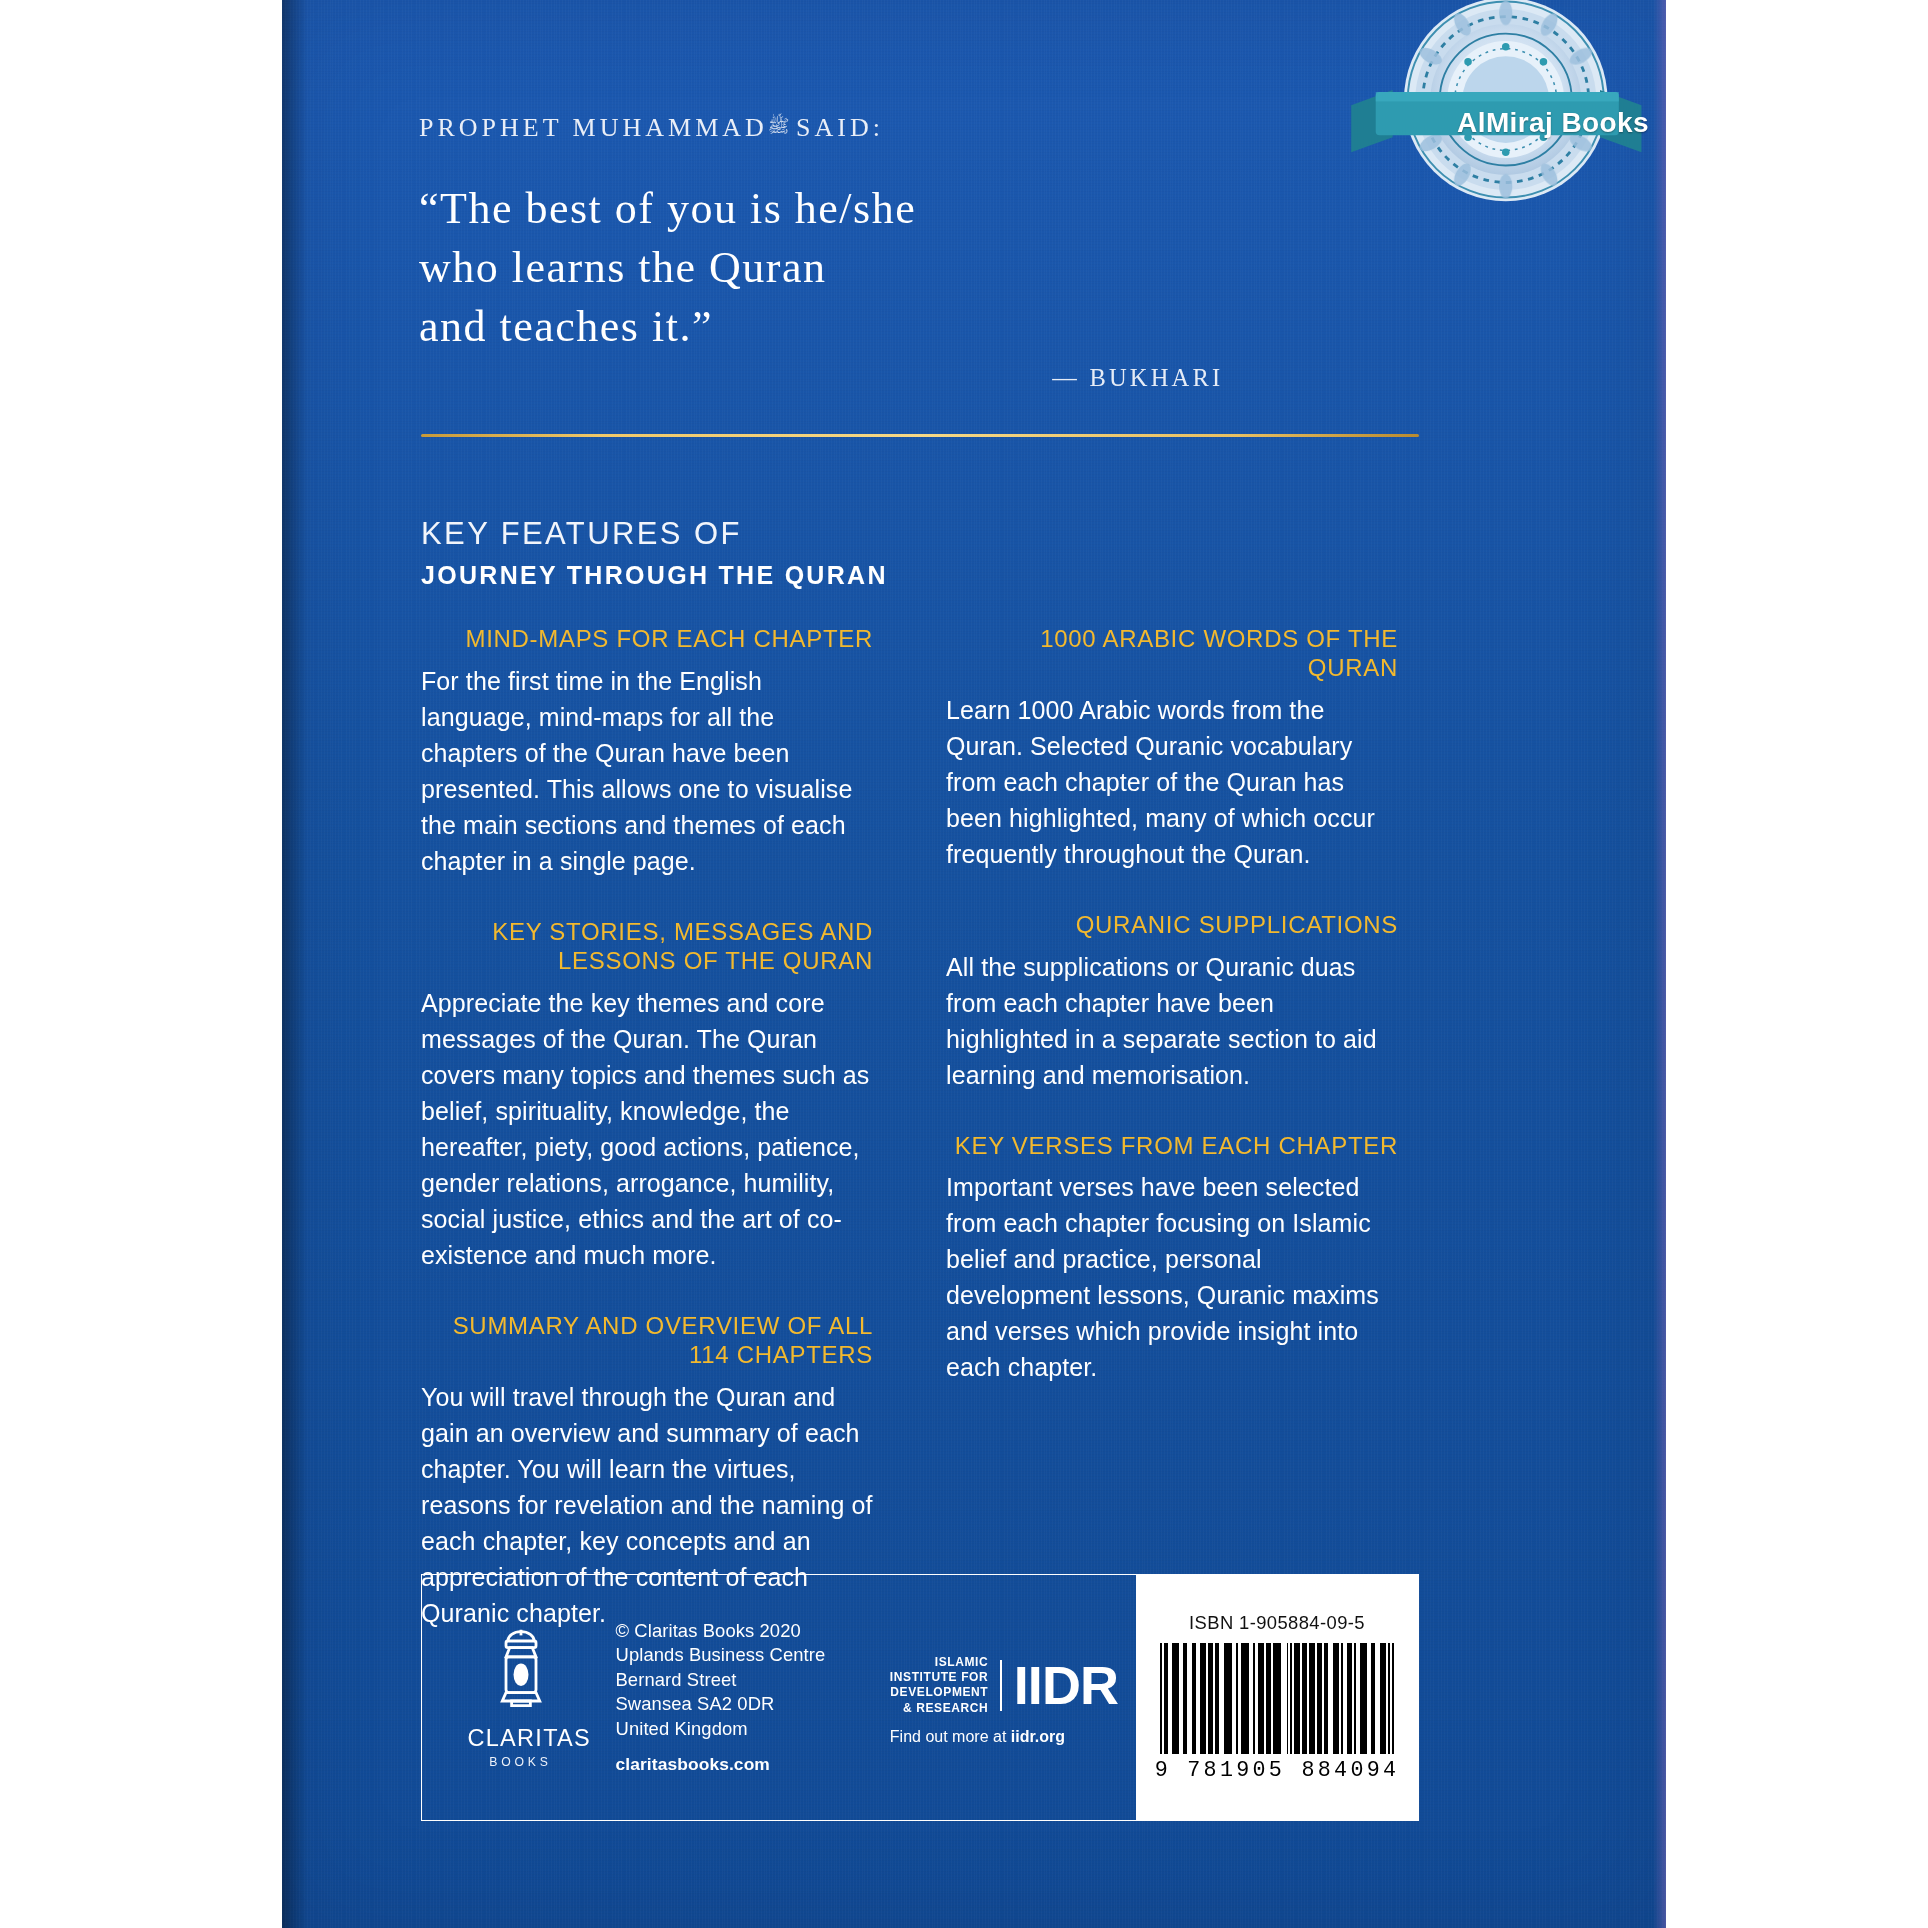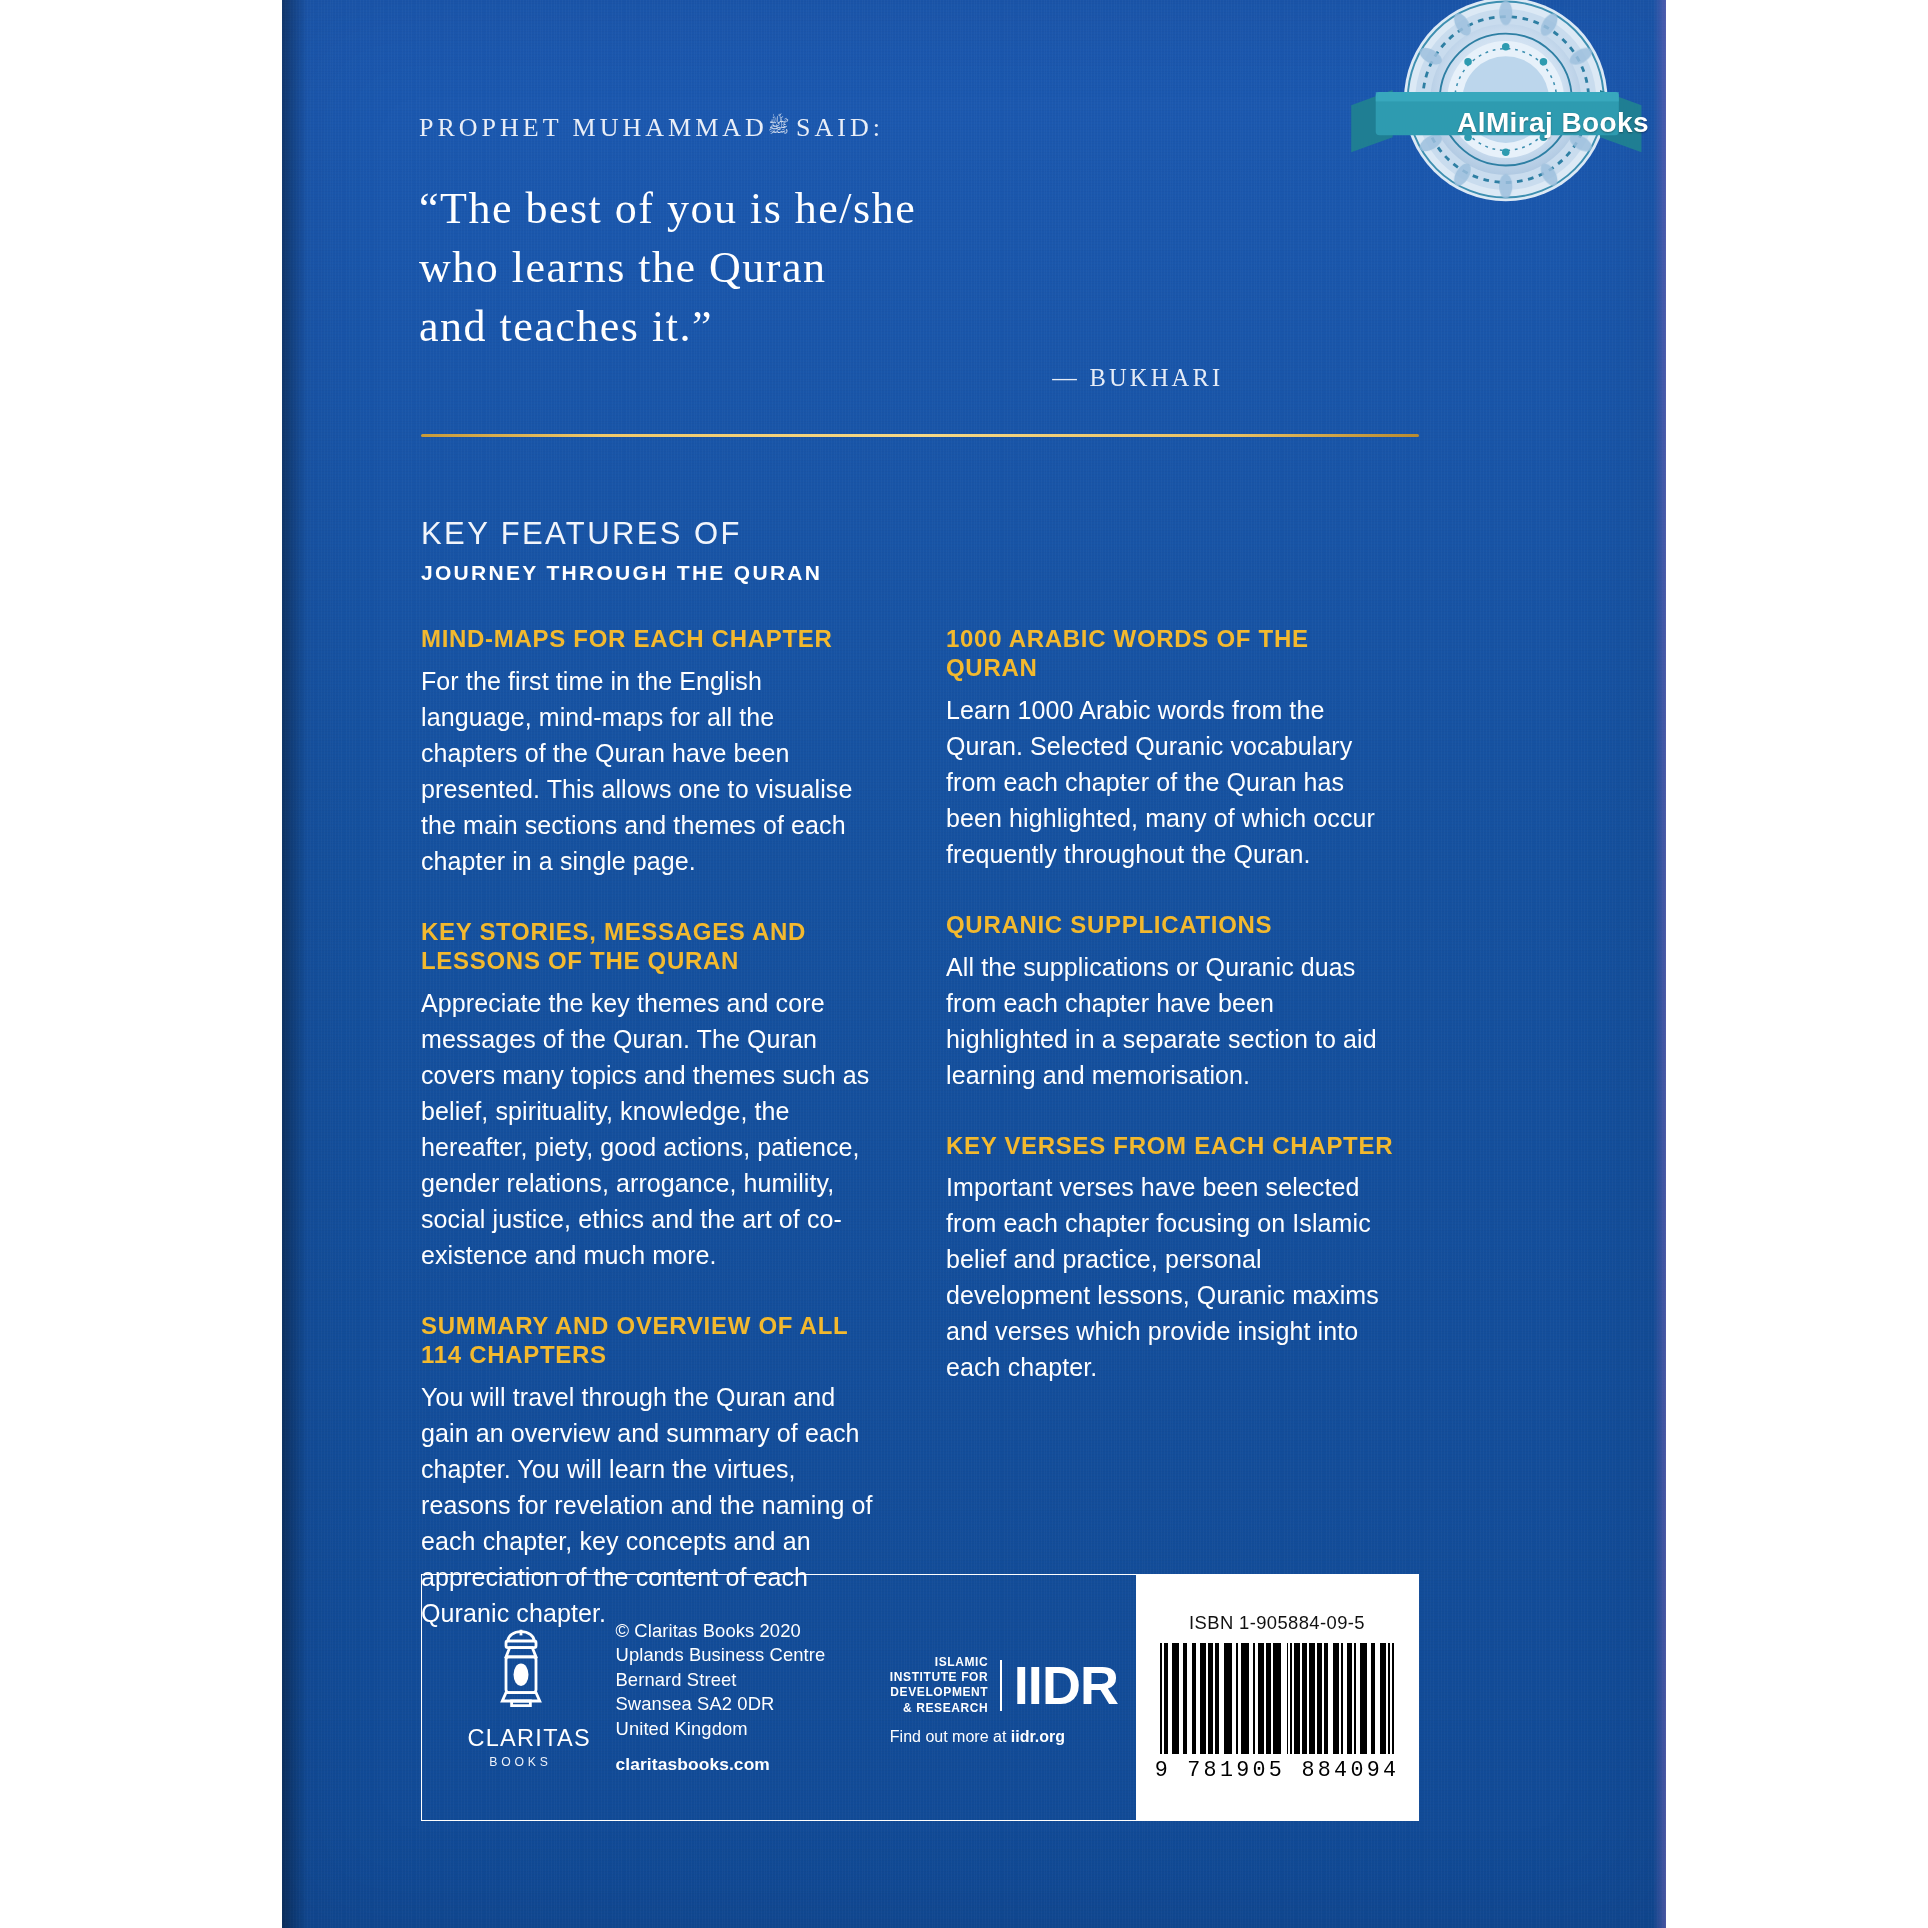--- a/index.html
+++ b/index.html
@@ -121,21 +121,21 @@
     top: 516px;
     color: #ffffff;
   }
   .kf-heading .l1 {
     font-size: 31px;
     letter-spacing: 2.4px;
     font-weight: 400;
     color: #f2f5fb;
   }
   .kf-heading .l2 {
-    font-size: 21px;
+    font-size: 25px;
     letter-spacing: 2.3px;
     font-weight: bold;
     color: #ffffff;
     margin-top: 9.4px;
   }
 
   
   .features {
     position: absolute;
     left: 139px;
@@ -146,24 +146,25 @@
   }
   .col {
     width: 452px;
   }
   .feat {
     margin-bottom: 38px;
   }
   .feat-title {
     color: #f3b92e;
     font-size: 24px;
-    font-weight: bold;
+    font-weight: normal;
     letter-spacing: 0.7px;
     line-height: 1.22;
     margin-bottom: 9.4px;
+    text-align: right;
   }
   .feat-body {
     color: #ffffff;
     font-size: 25px;
     line-height: 1.44;
     letter-spacing: 0.1px;
     font-weight: 300;
   }
 
   

